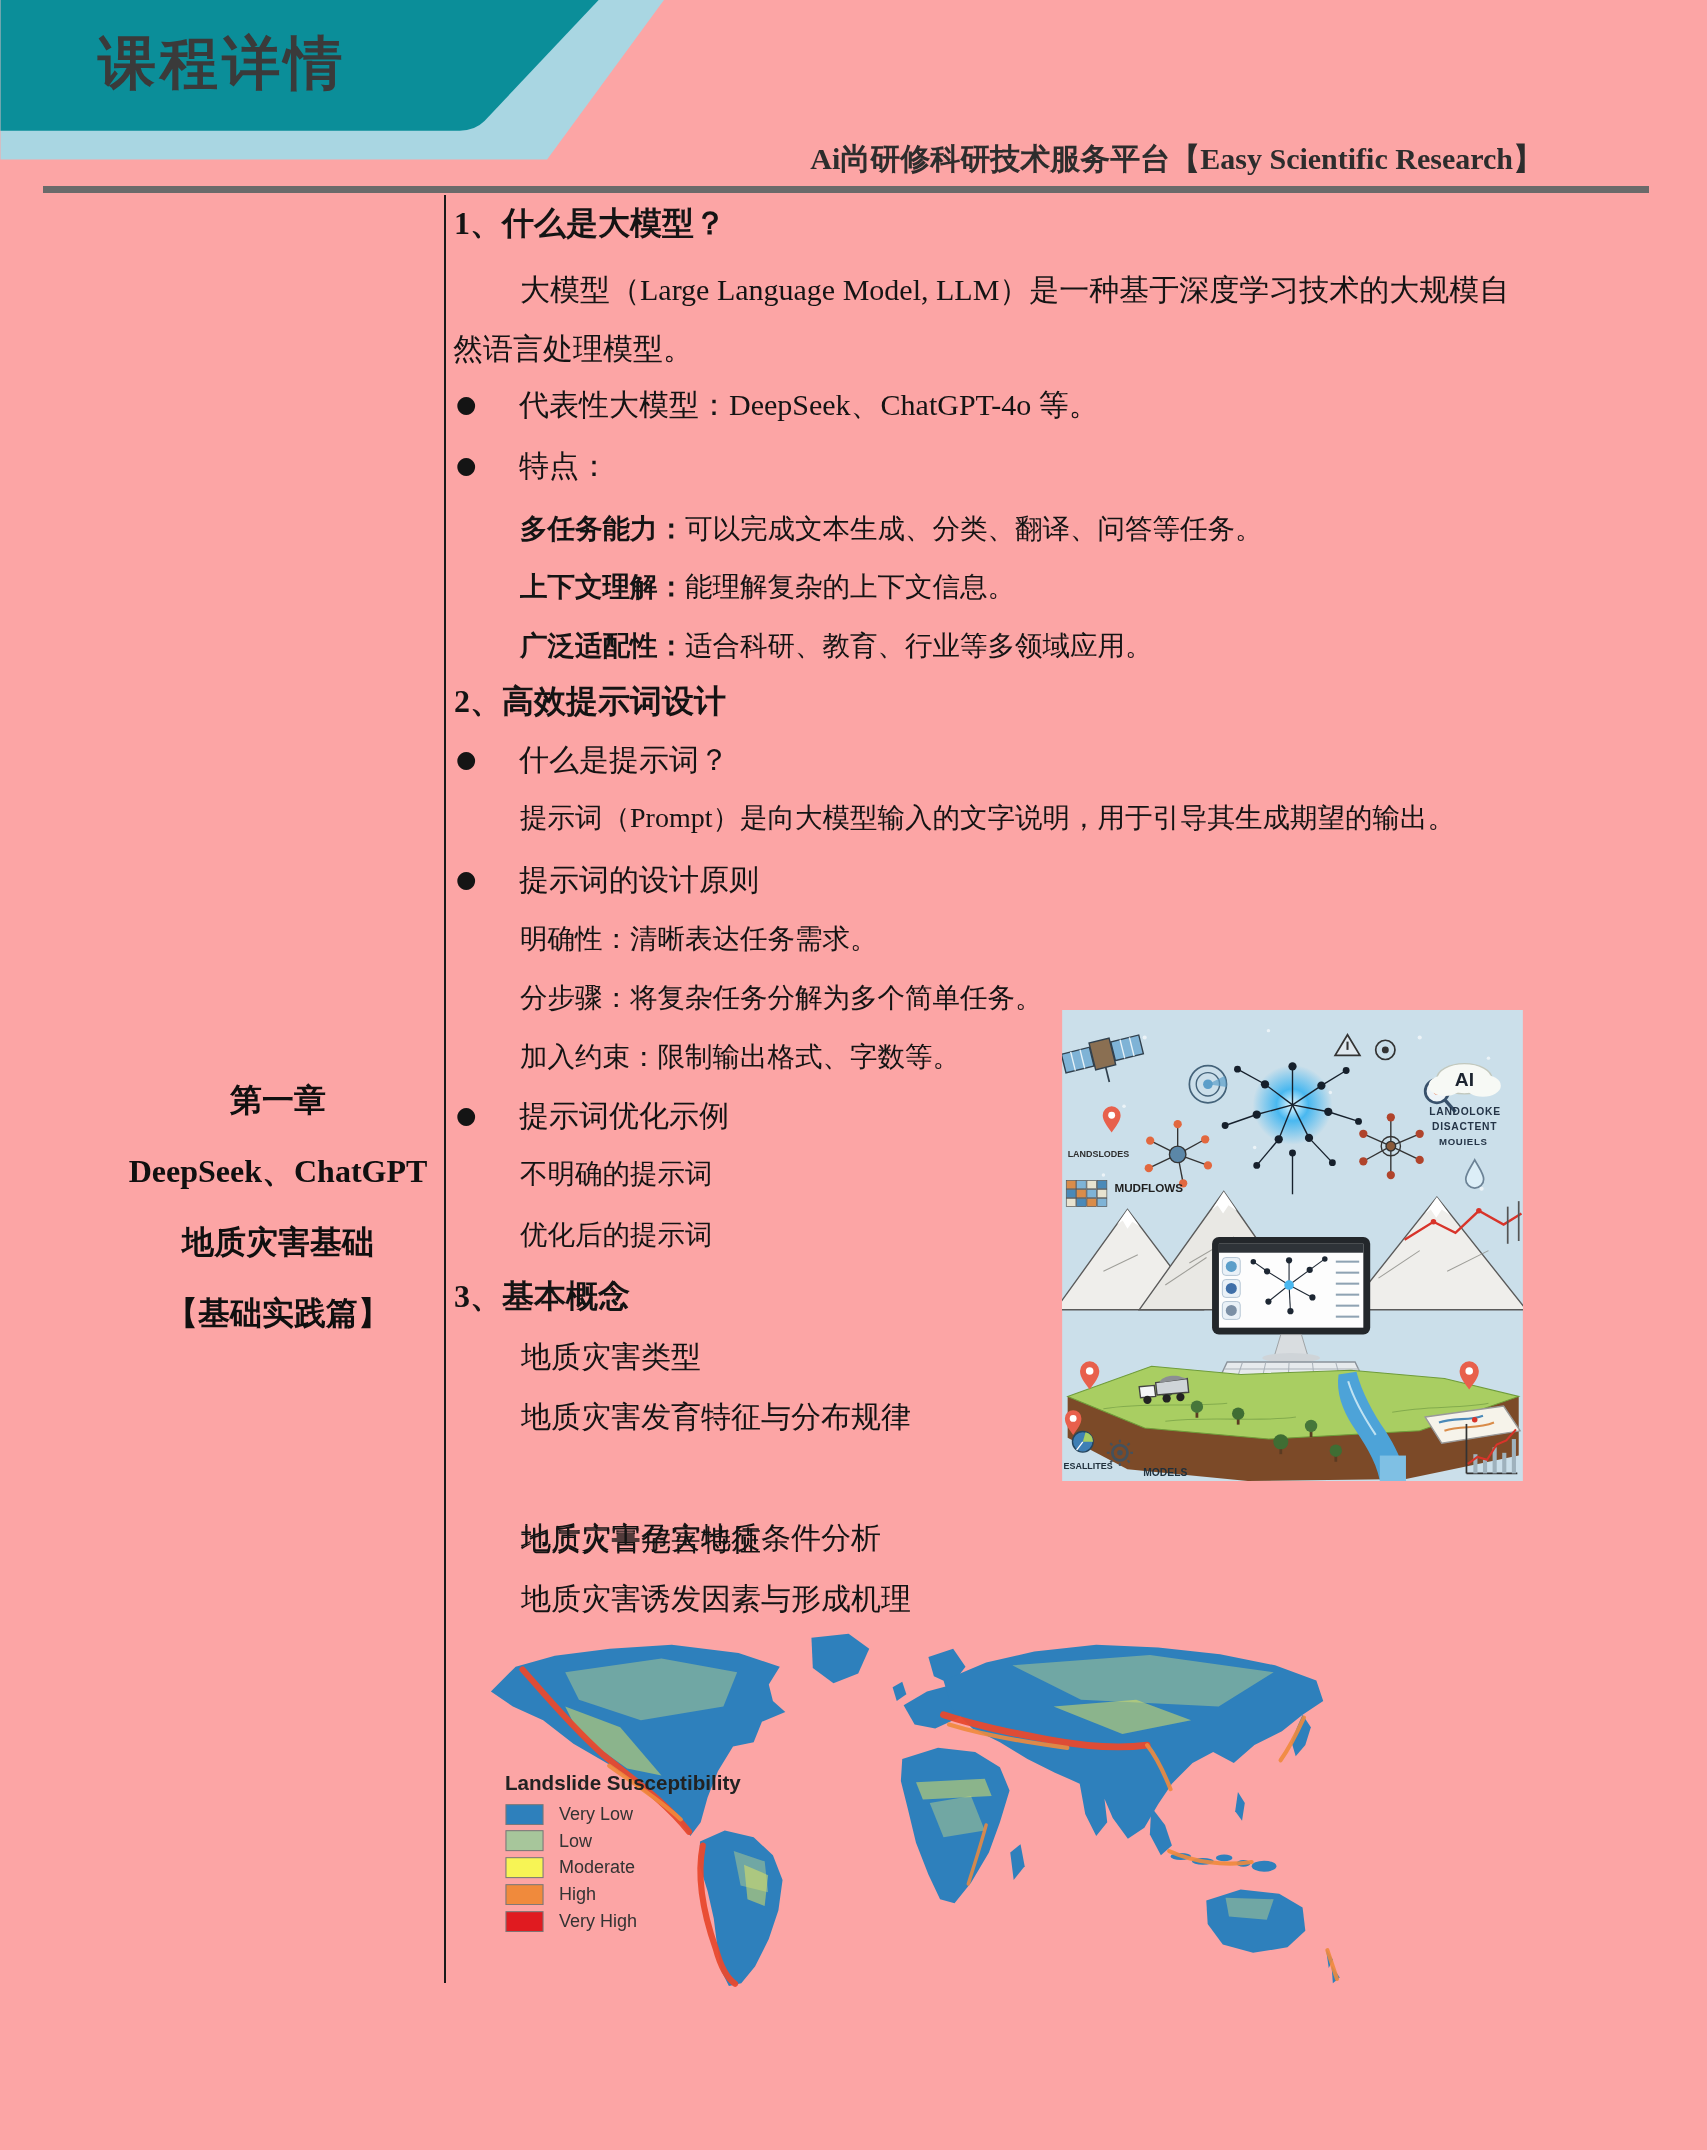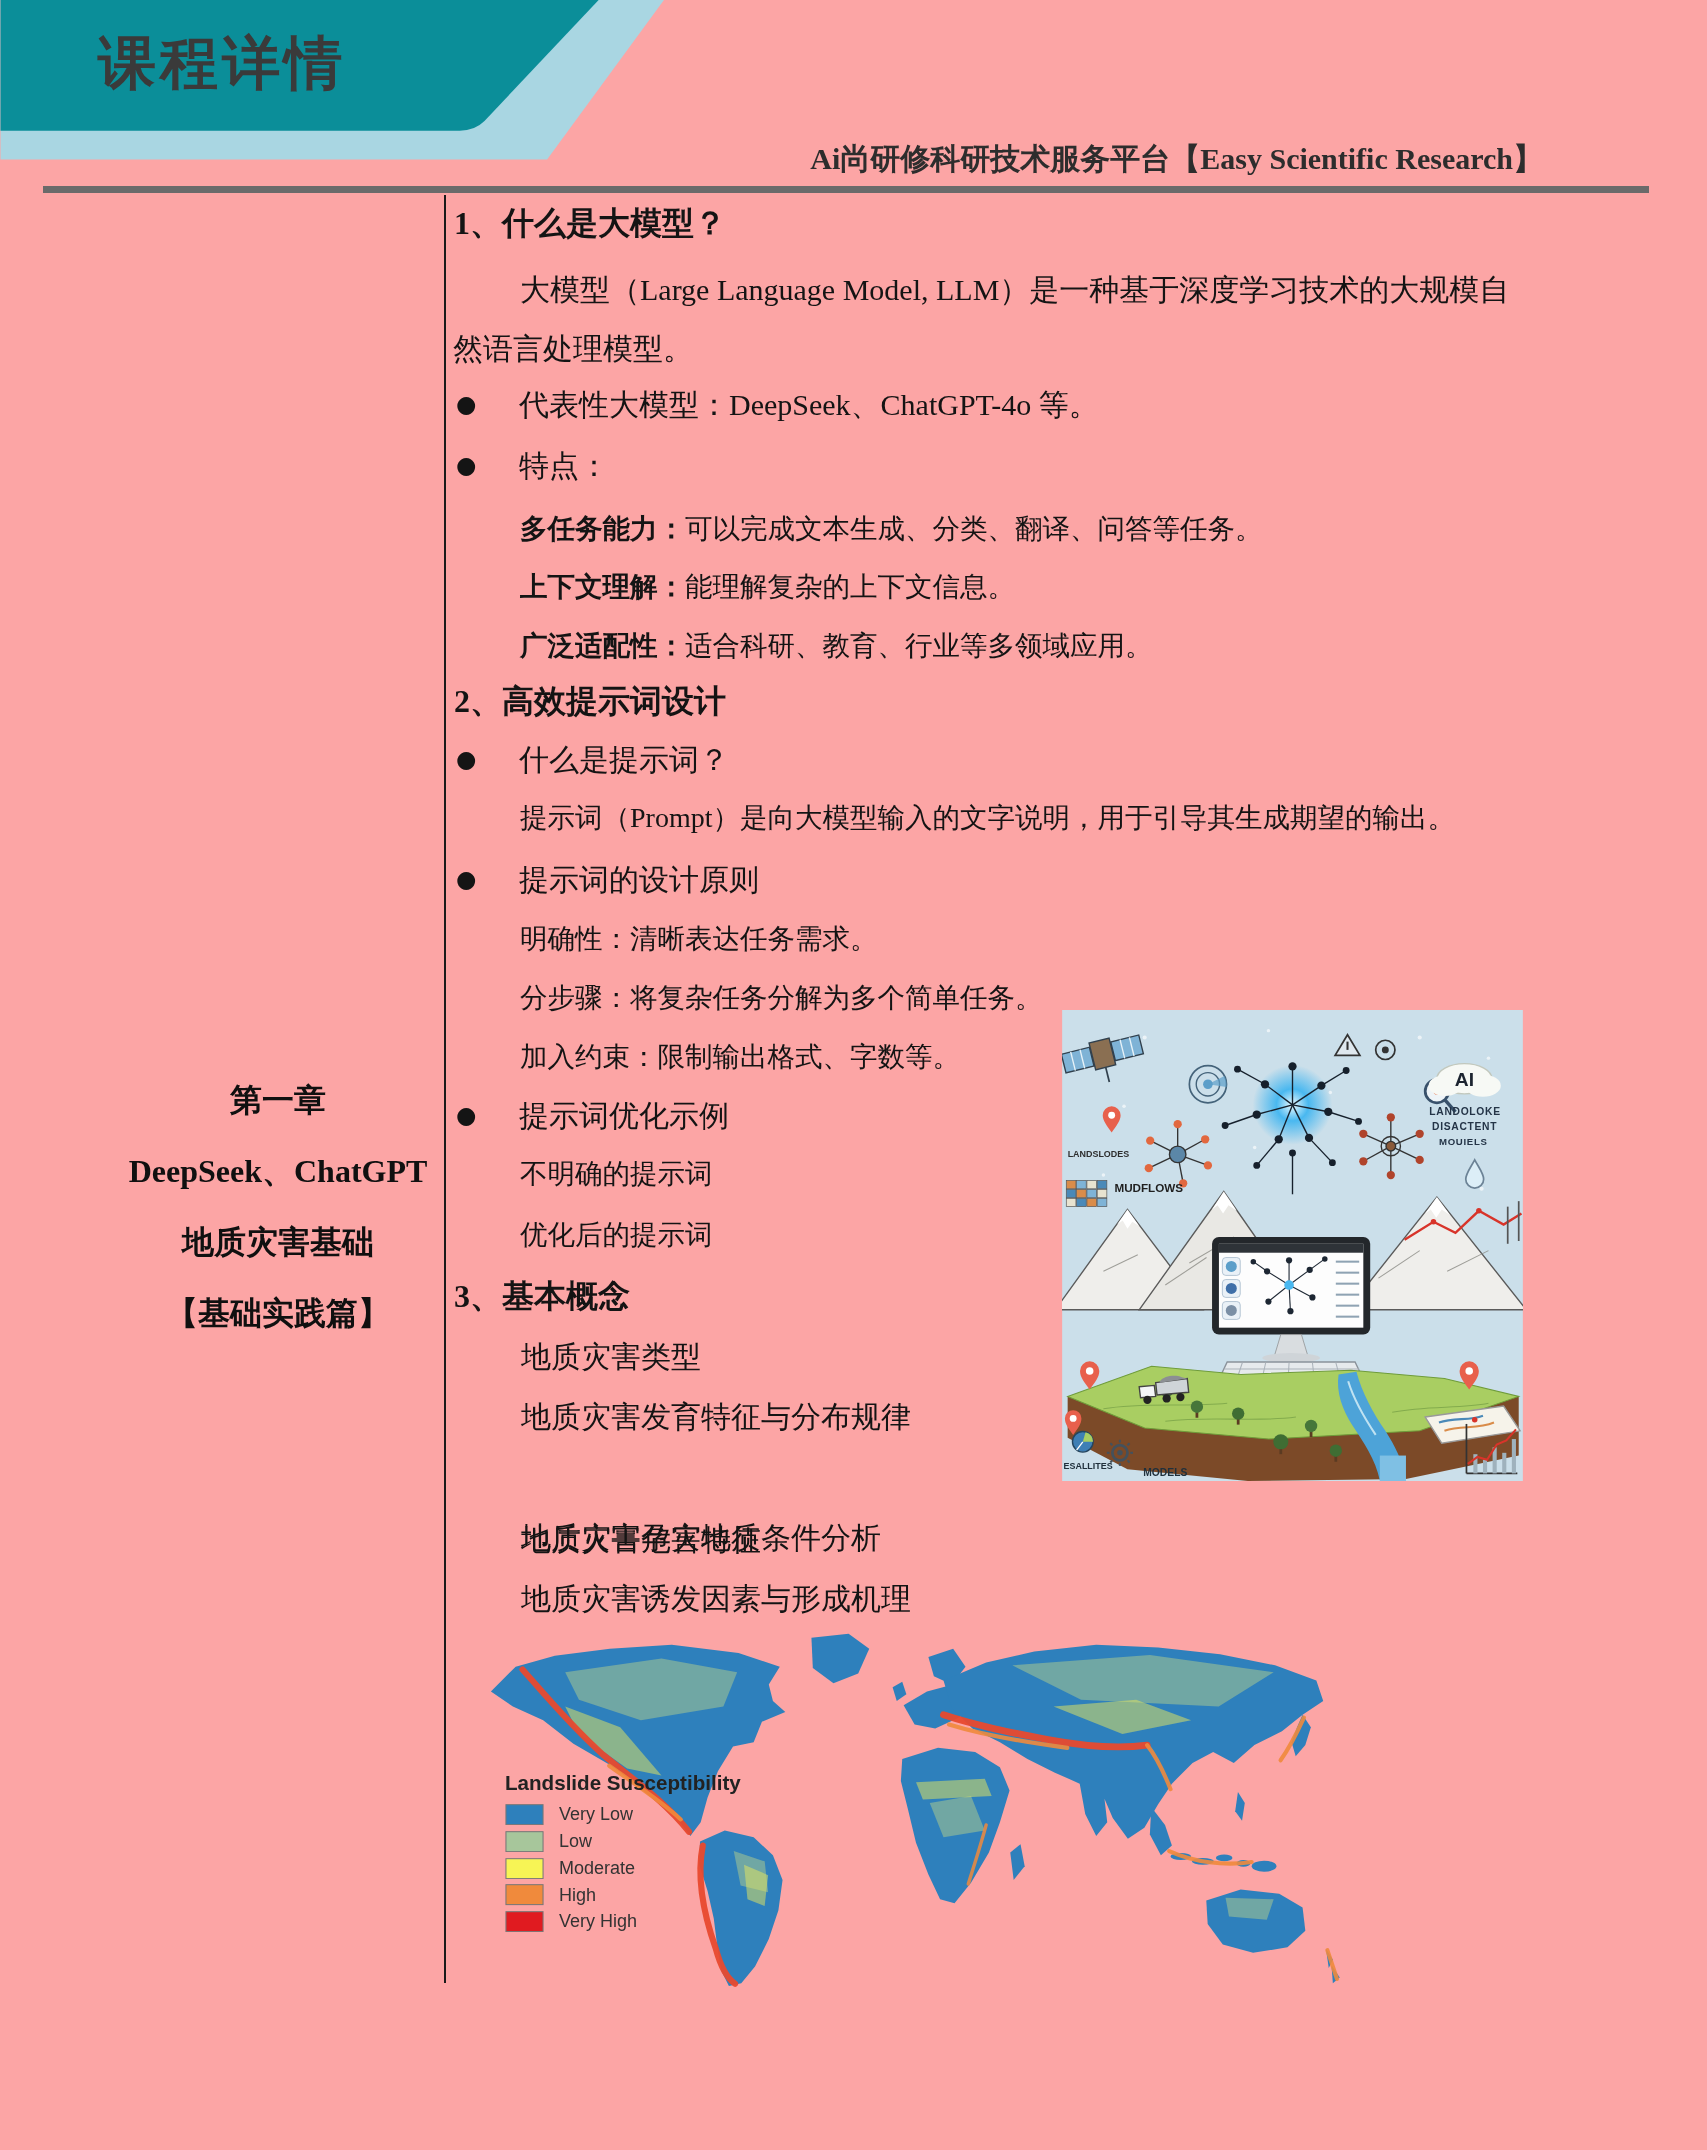--- a/index.html
+++ b/index.html
@@ -32,21 +32,21 @@
   .en-sans{font-family:Liberation Serif, serif;font-size:28px;}
 
   
   .illu{position:absolute;left:1062px;top:1010px;width:461px;height:471px;}
 
   
   .map{position:absolute;left:462px;top:1624px;width:908px;height:375px;}
   .legend{position:absolute;left:43px;top:147px;}
   .legend-title{font-family:"Liberation Sans","DejaVu Sans",sans-serif;font-weight:bold;
                 font-size:20.6px;color:#222;margin-bottom:8.3px;white-space:nowrap;}
-  .legend-row{display:flex;align-items:flex-end;height:22px;margin-bottom:4.8px;}
+  .legend-row{display:flex;align-items:center;height:22px;margin-bottom:4.8px;}
   .legend-row svg{display:block;}
   .legend-label{font-family:"Liberation Sans","DejaVu Sans",sans-serif;font-size:18px;
                 color:#333;margin-left:15px;white-space:nowrap;}
 </style>
 </head>
 <body>
 
 <div id="page">
 
   <svg id="banner-svg" width="826" height="165" viewBox="0 0 1200 240">

